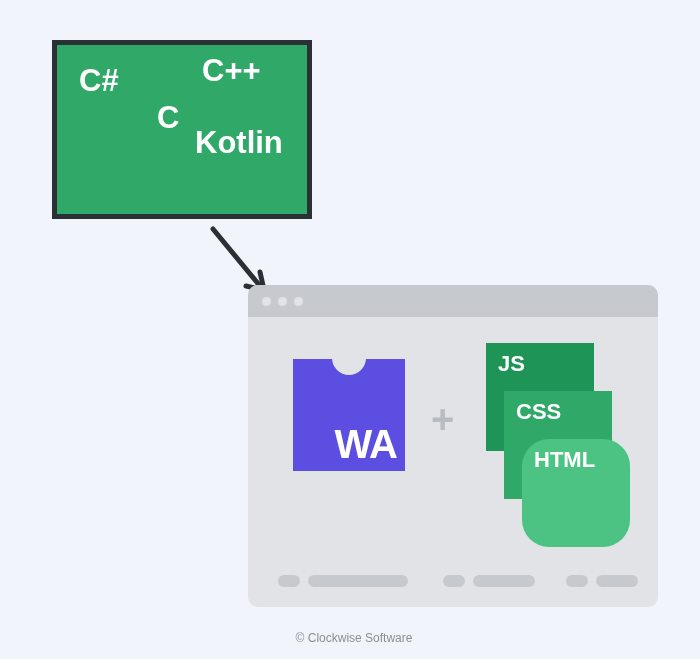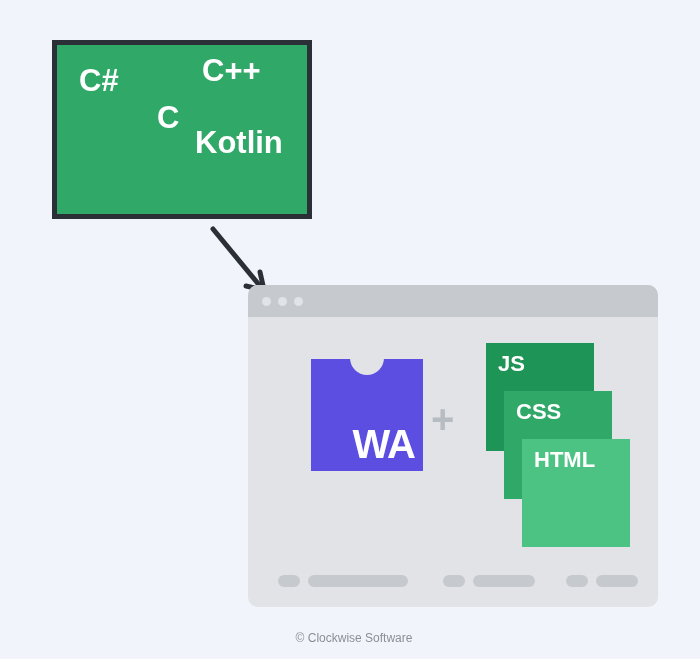--- a/index.html
+++ b/index.html
@@ -76,21 +76,20 @@
     height: 112px;
     background: #5b4ee0;
     color: #fff;
     font-weight: 800;
     font-size: 40px;
     display: flex;
     align-items: flex-end;
     justify-content: flex-end;
     padding: 0 8px 4px 0;
     letter-spacing: -1px;
-    margin-left: 18px;
   }
   .wa-notch {
     position: absolute;
     top: -1px;
     left: 50%;
     transform: translateX(-50%);
     width: 34px;
     height: 17px;
     background: #e1e3e6;
     border-radius: 0 0 17px 17px;
@@ -111,21 +110,21 @@
     position: absolute;
     width: 108px;
     height: 108px;
     color: #fff;
     font-weight: 700;
     font-size: 22px;
     padding: 8px 12px;
   }
   .card-js   { background: #1f9457; left: 238px; top: 26px; z-index: 1; }
   .card-css  { background: #2fa868; left: 256px; top: 74px; z-index: 2; }
-  .card-html { background: #4cc383; left: 274px; top: 122px; z-index: 3; }
+  .card-html { background: #4cc383; left: 274px; top: 122px; z-index: 3; border-radius: 27px; }
 
   
   .pill {
     position: absolute;
     height: 12px;
     border-radius: 6px;
     background: #c6cacf;
     bottom: 20px;
   }
 

